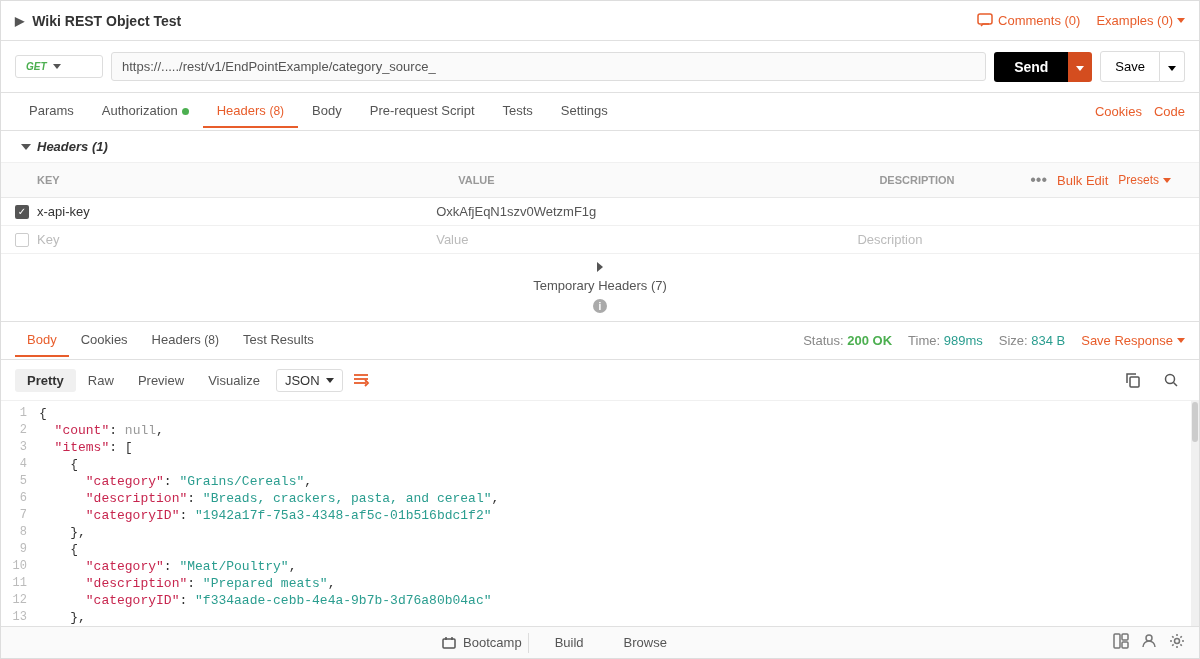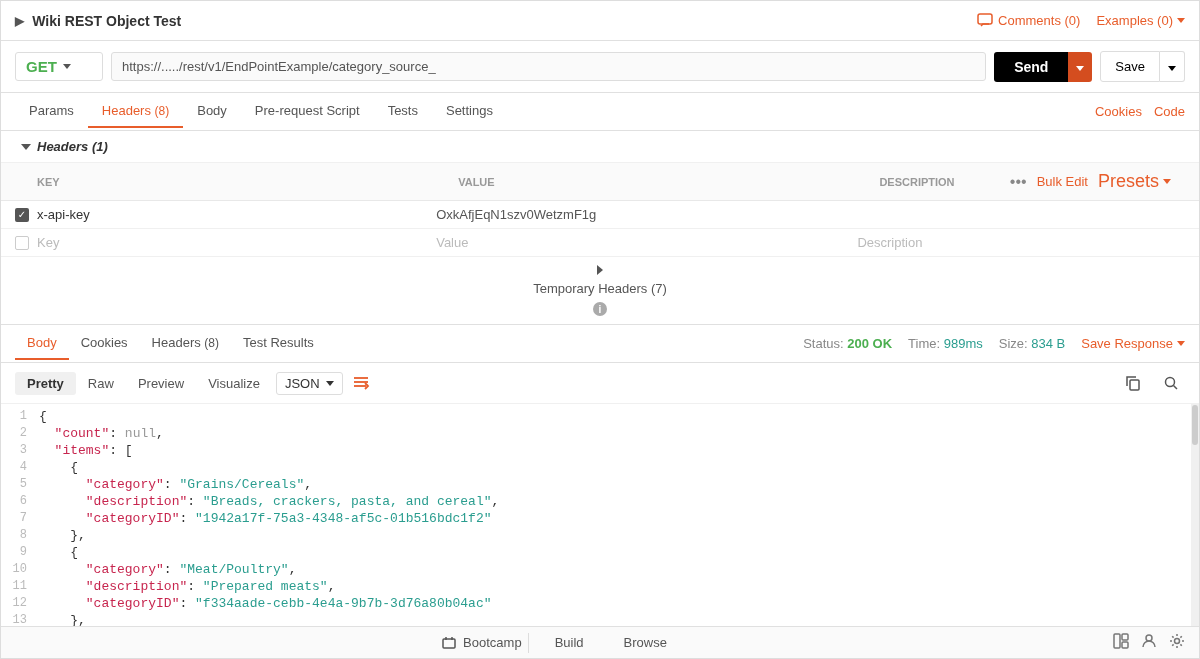--- a/index.html
+++ b/index.html
@@ -18,22 +18,22 @@
     .chevron-down { display: inline-block; width: 0; height: 0; border-left: 4px solid transparent; border-right: 4px solid transparent; border-top: 5px solid currentColor; }
 
     
     .url-bar {
       display: flex; align-items: center; padding: 8px 14px; gap: 8px;
       border-bottom: 1px solid #e0e0e0; height: 52px; background: #fff;
     }
     .method-select {
       display: flex; align-items: center; gap: 6px;
       background: #fff; border: 1px solid #ddd; border-radius: 3px;
-      padding: 5px 10px; font-size: 15px; font-weight: 600; color: #4CAF50;
-      cursor: pointer; min-width: 88px;
+      padding: 5px 10px; font-size: 10px; font-weight: 600; color: #4CAF50;
+      cursor: pointer; min-width: 88px; font-style: italic;
     }
     .url-input {
       flex: 1; padding: 6px 10px; border: 1px solid #ddd; border-radius: 3px;
       font-size: 13px; color: #555; background: #fafafa;
     }
     .send-btn-group { display: flex; align-items: stretch; }
     .send-btn {
       background: #000000; color: #fff; border: none; border-radius: 3px 0 0 3px;
       padding: 7px 20px; font-size: 14px; font-weight: 600; cursor: pointer;
     }
@@ -86,21 +86,21 @@
       display: flex; align-items: center; padding: 6px 14px;
       border-bottom: 1px solid #f0f0f0;
     }
     .header-row-checkbox { width: 22px; }
     .header-row-key { width: calc(36% - 22px); font-size: 13px; color: #333; }
     .header-row-val { width: 36%; font-size: 13px; color: #555; }
     .header-row-desc { flex: 1; font-size: 13px; color: #aaa; }
     .header-row-placeholder { color: #bbb; }
 
     .bulk-edit-btn { color: #e85d2b; font-size: 13px; cursor: pointer; }
-    .presets-btn { color: #e85d2b; font-size: 18px; cursor: pointer; display: flex; align-items: center; gap: 4px; }
+    .presets-btn { color: #e85d2b; font-size: 12px; cursor: pointer; display: flex; align-items: center; gap: 4px; }
     .more-dots { color: #888; font-size: 16px; cursor: pointer; }
 
     .temp-headers-row {
       display: flex; align-items: center; padding: 8px 14px;
       font-size: 13px; gap: 6px; color: #555; cursor: pointer;
       border-bottom: 1px solid #e0e0e0;
       flex-direction: column;
     }
     .info-icon {
       width: 14px; height: 14px; border-radius: 50%; background: #aaa;
@@ -242,20 +242,23 @@
       <button class="save-btn">Save</button>
       <button class="save-dropdown">
         <span class="chevron-down"></span>
       </button>
     </div>
   </div>
 
   <div class="req-tabs">
     <div class="req-tabs-left">
       <div class="req-tab">Params</div>
+      <div class="req-tab">
+        Authorization<span class="req-tab-dot"></span>
+      </div>
       <div class="req-tab active">Headers <span class="req-tab-count">(8)</span></div>
       <div class="req-tab">Body</div>
       <div class="req-tab">Pre-request Script</div>
       <div class="req-tab">Tests</div>
       <div class="req-tab">Settings</div>
     </div>
     <div class="req-tabs-right">
       <span class="tab-link">Cookies</span>
       <span class="tab-link">Code</span>
     </div>

